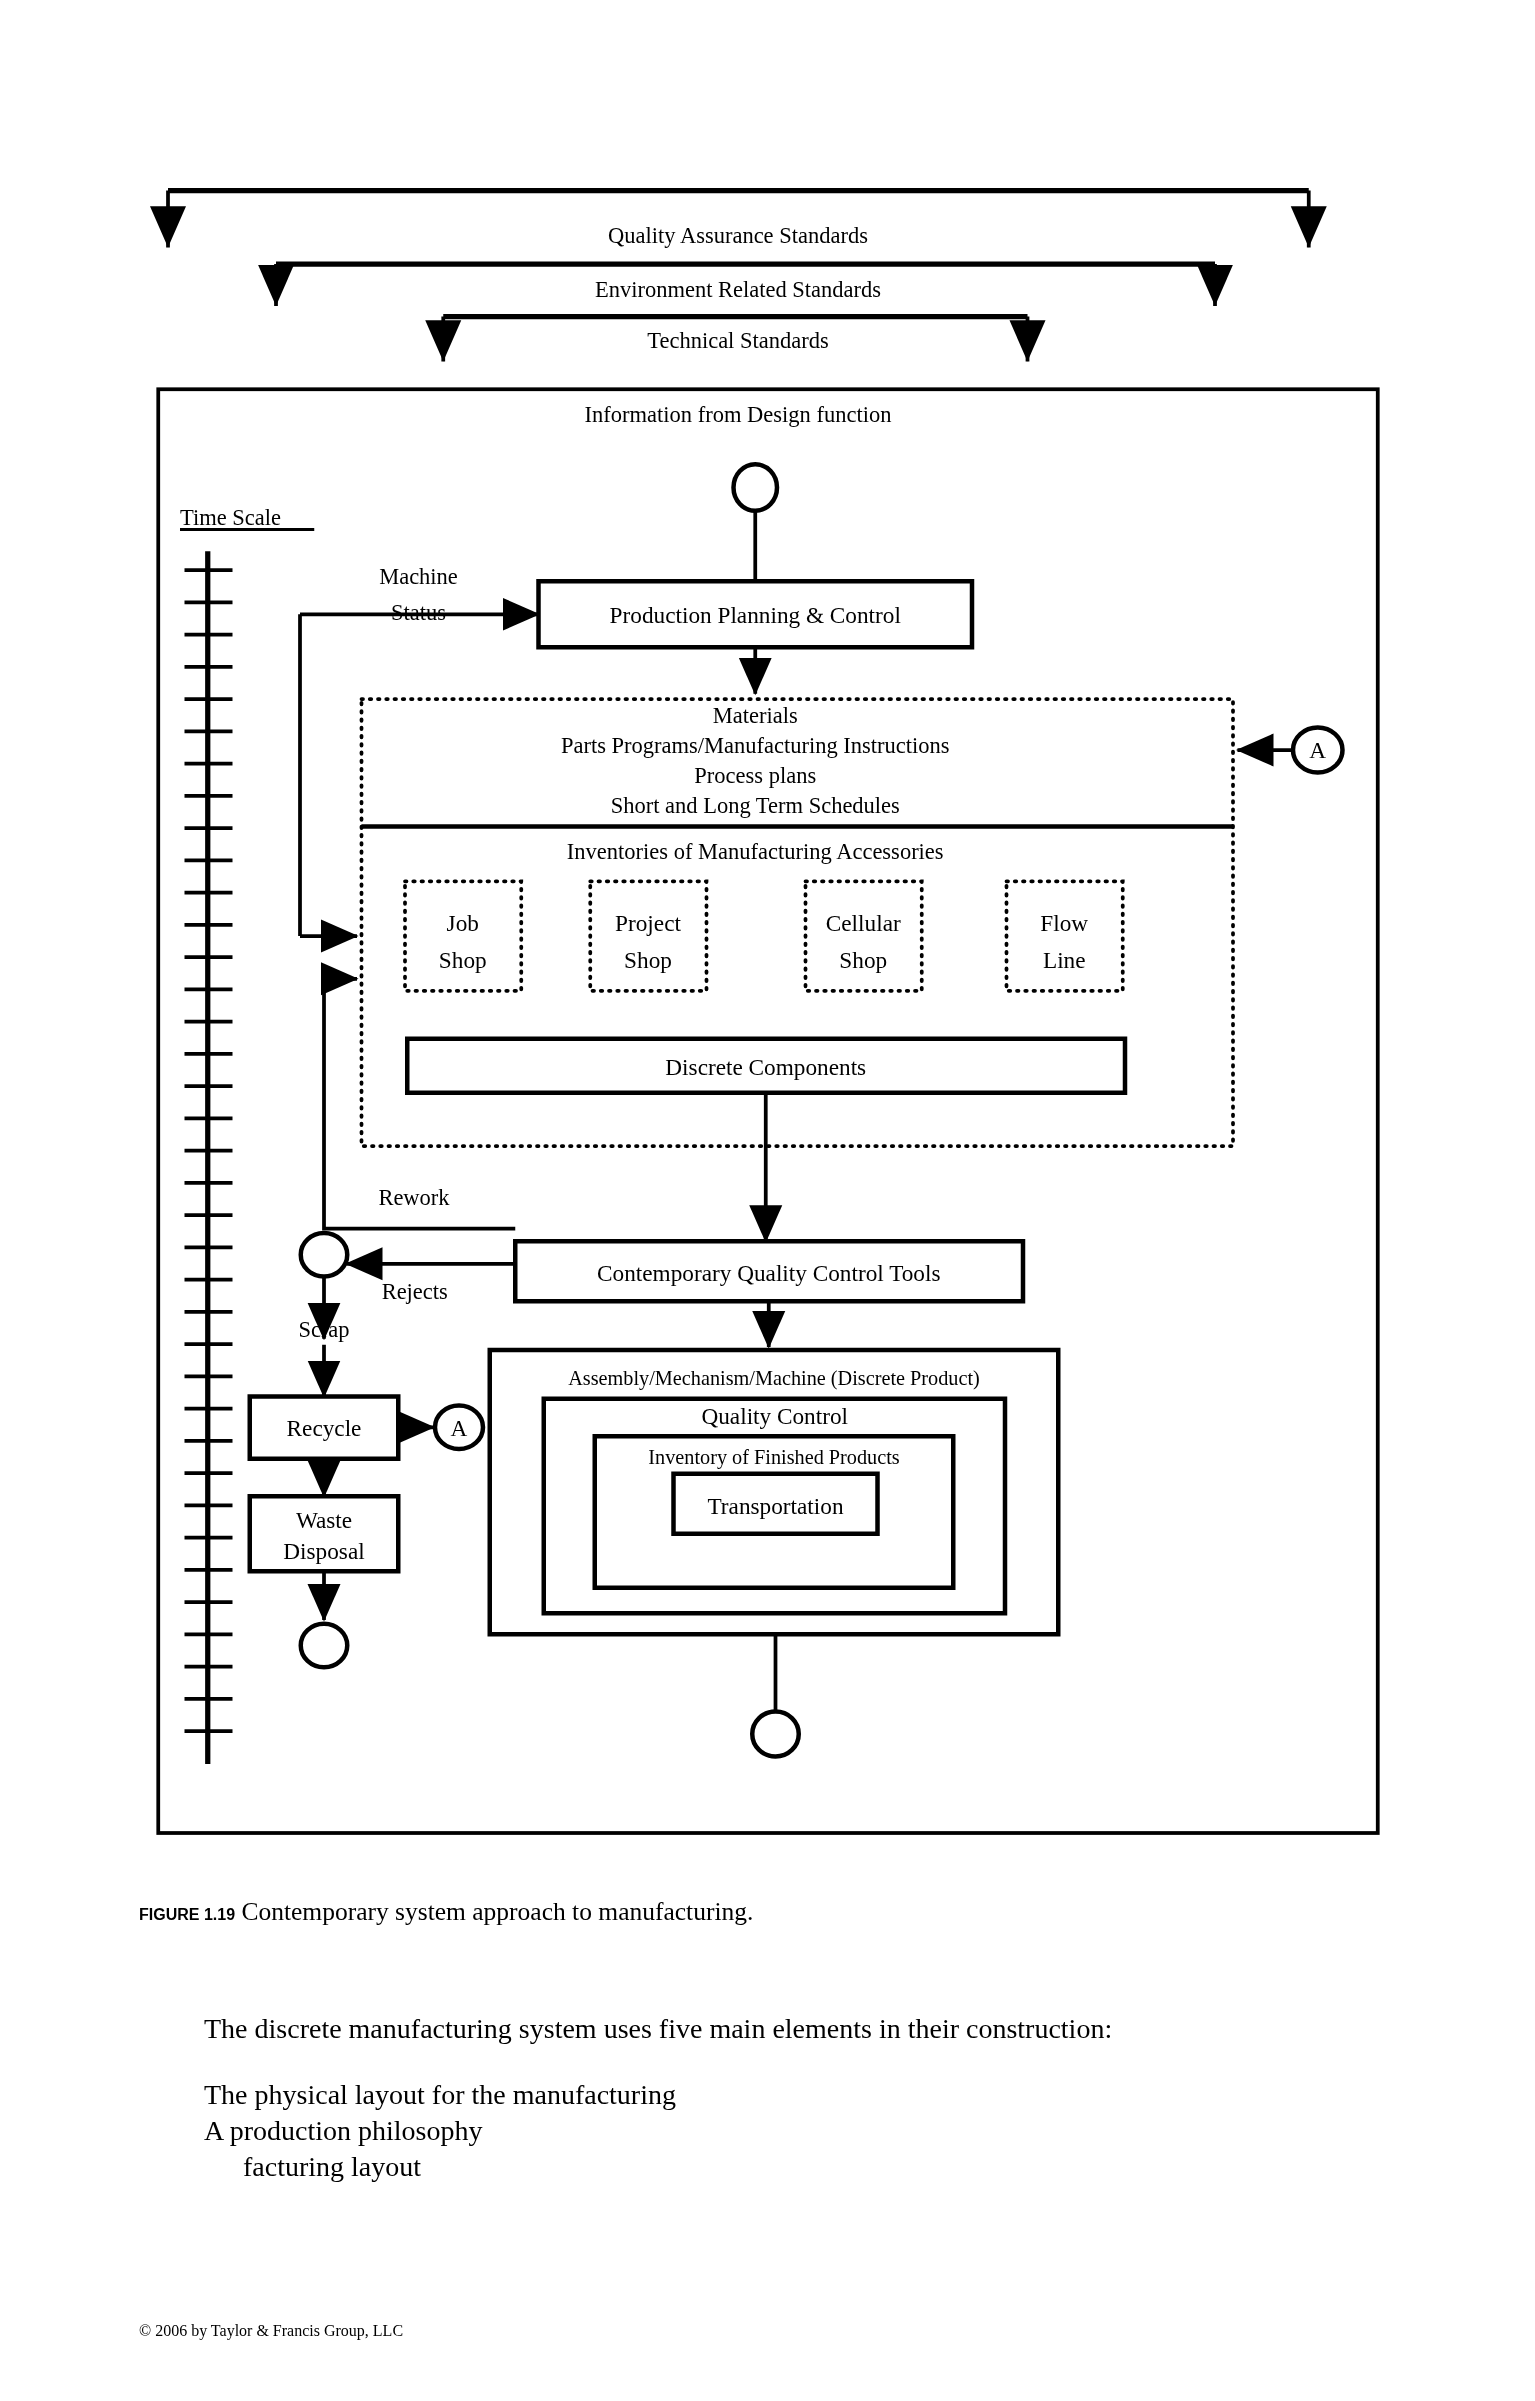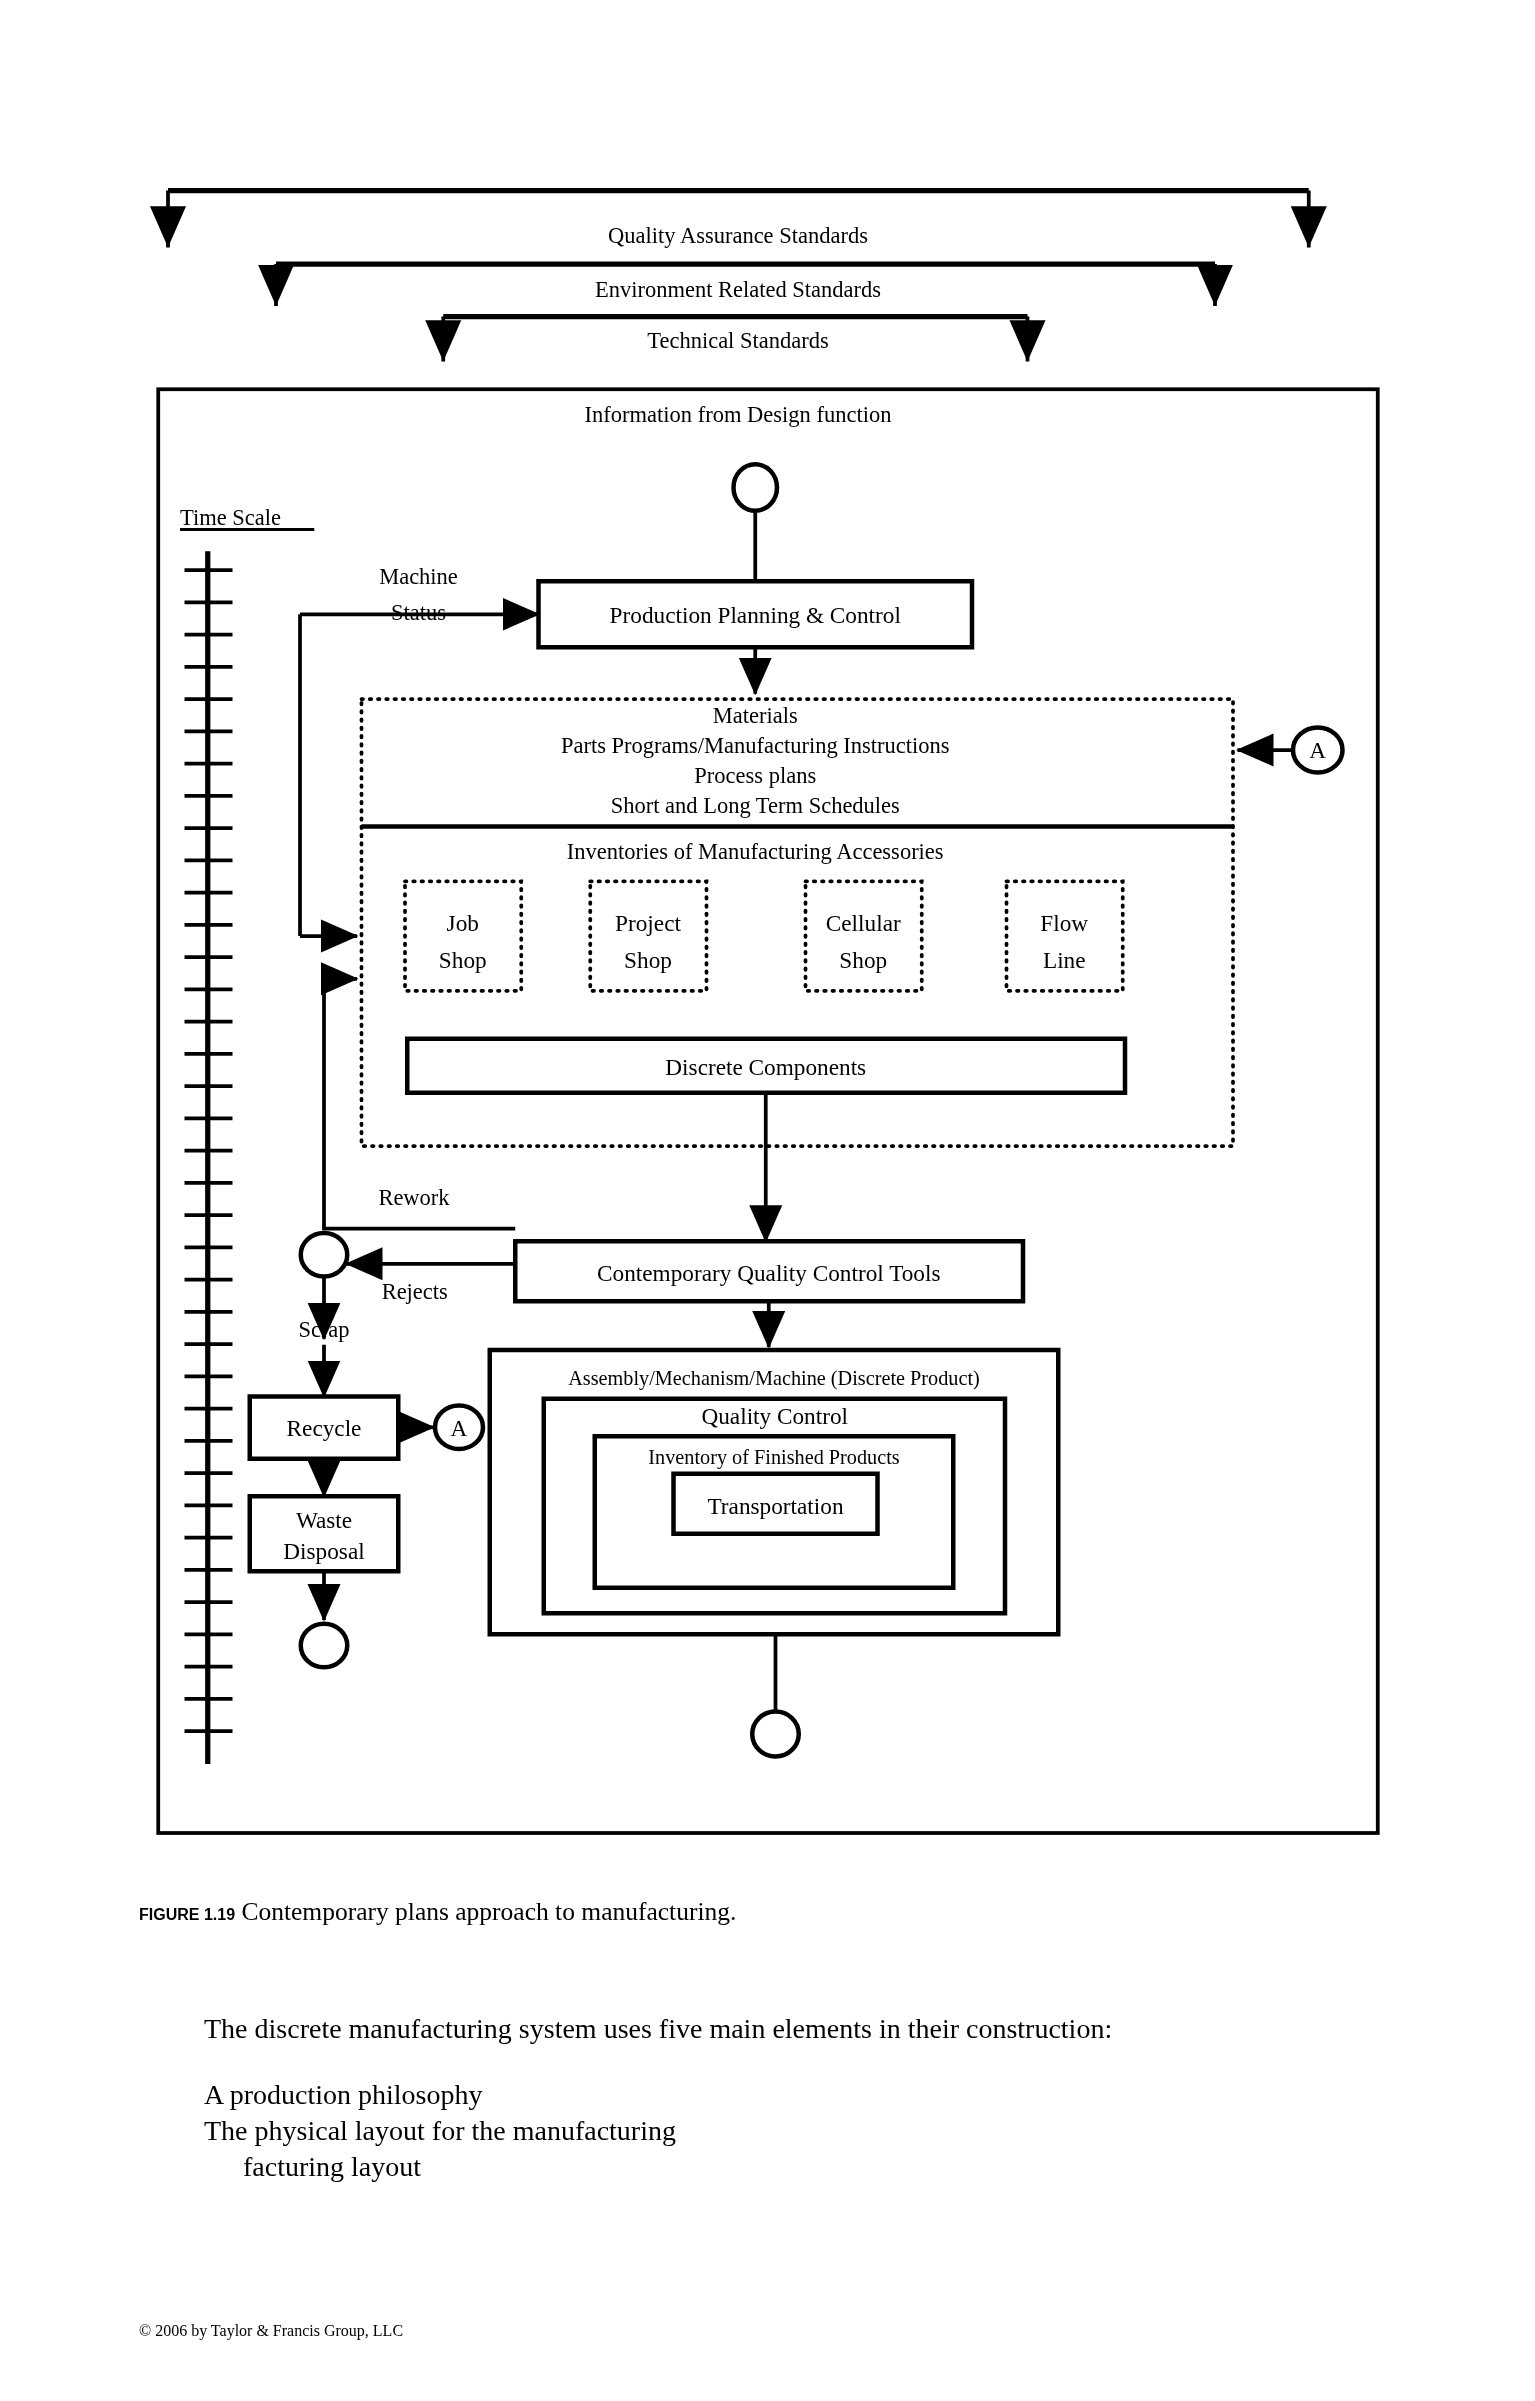--- a/index.html
+++ b/index.html
@@ -299,28 +299,28 @@
 
       <rect x="898" y="1965" width="272" height="80" fill="#fff" stroke="#000" stroke-width="6"></rect>
       <text class="t-box" x="1034" y="2018" text-anchor="middle">Transportation</text>
 
       <path d="M1034,2179 L1034,2281" fill="none" stroke="#000" stroke-width="5"></path>
       <ellipse cx="1034" cy="2312" rx="31" ry="30" fill="#fff" stroke="#000" stroke-width="6"></ellipse>
     </svg>
   </div>
 
   <div class="caption">
-    <span class="cap-label">FIGURE 1.19</span><span class="cap-text">&nbsp;</span><span class="cap-text">Contemporary plans approach to manufacturing.</span>
+    <span class="cap-label">FIGURE 1.19</span><span class="cap-text">&nbsp;</span><span class="cap-text">Contemporary system approach to manufacturing.</span>
   </div>
 
   <div class="body-block">
     <p class="body-lead">The discrete manufacturing system uses five main elements in their construction:</p>
     <div class="body-list">
+      <p class="body-item">The physical layout for the manufacturing</p>
       <p class="body-item">A production philosophy</p>
-      <p class="body-item">The physical layout for the manufacturing</p>
       <p class="body-item" style="padding-left:39px;">facturing layout</p>
     </div>
   </div>
 
   <div class="footer">© 2006 by Taylor &amp; Francis Group, LLC</div>
 
 </div>
 
 
 </body></html>

